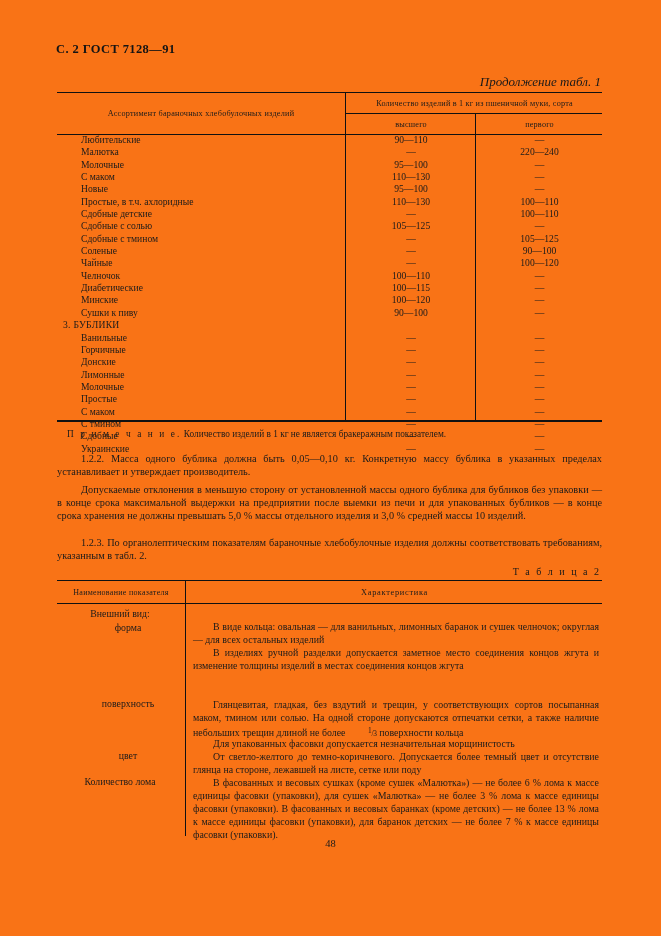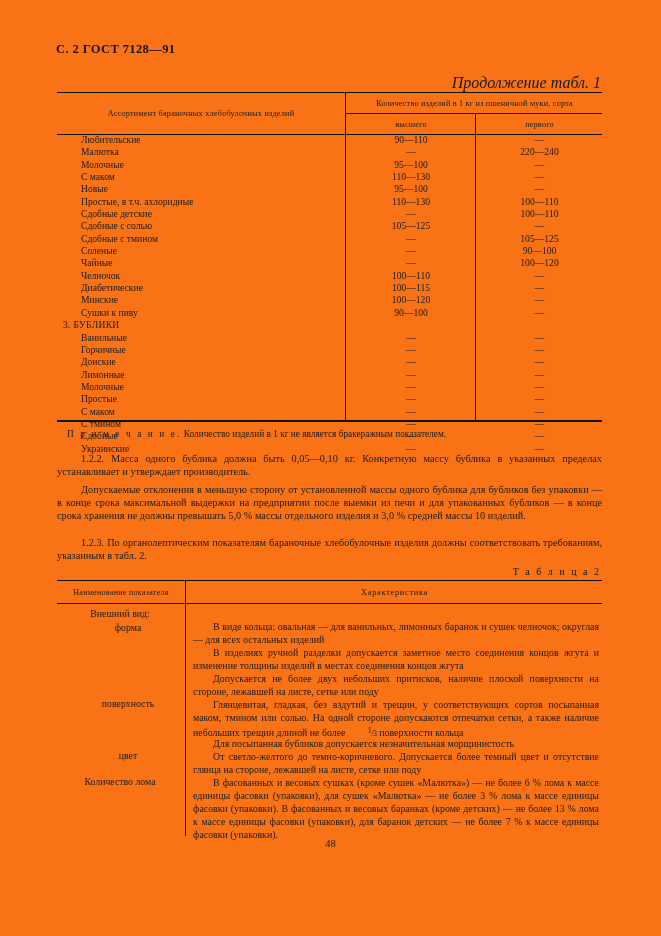--- a/index.html
+++ b/index.html
@@ -28,21 +28,21 @@
     font-weight: bold;
     letter-spacing: 0.4px;
     color: #141414;
   }
 
   
   .tbl-cont-label {
     position: absolute;
     right: 60px;
     top: 74px;
-    font-size: 16px;
+    font-size: 13px;
     font-style: italic;
     color: #191919;
   }
   .tbl2-label {
     position: absolute;
     right: 60px;
     top: 566px;
     font-size: 10px;
     letter-spacing: 2px;
     color: #191919;
@@ -464,25 +464,24 @@
       <div class="vline"></div>
 
       <div class="t2-label" style="top:4px;">Внешний вид:</div>
       <div class="t2-label indent" style="top:18px;">форма</div>
       <div class="t2-label indent" style="top:94px;">поверхность</div>
       <div class="t2-label indent" style="top:146px;">цвет</div>
       <div class="t2-label" style="top:172px;">Количество лома</div>
 
       <div class="t2-block" style="top:16px;">В виде кольца: овальная — для ванильных, лимонных баранок и сушек челночок; округлая — для всех остальных изделий</div>
       <div class="t2-block" style="top:42px;">В изделиях ручной разделки допускается заметное место соединения концов жгута и изменение толщины изделий в местах соединения концов жгута</div>
-      <div class="t2-block" style="top:68px;">Допускается не более двух небольших притисков, наличие плоской поверхности на стороне, лежавшей на листе, сетке или поду</div>
 
       <div class="t2-block" style="top:94px;"><span>Глянцевитая, гладкая, без вздутий и трещин, у соответствующих сортов посыпанная маком, тмином или солью. На одной стороне допускаются отпечатки сетки, а также наличие небольших трещин длиной не более </span><span class="frac"><sup>1</sup>/<sub>3</sub></span><span> поверхности кольца</span></div>
 
-      <div class="t2-block" style="top:133px;">Для посыпанная бубликов допускается незначительная морщинистость</div>
+      <div class="t2-block" style="top:133px;">Для упакованных фасовки допускается незначительная морщинистость</div>
       <div class="t2-block" style="top:146px;">От светло-желтого до темно-коричневого. Допускается более темный цвет и отсутствие глянца на стороне, лежавшей на листе, сетке или поду</div>
       <div class="t2-block" style="top:172px;">В фасованных и весовых сушках (кроме сушек «Малютка») — не более 6 % лома к массе единицы фасовки (упаковки), для сушек «Малютка» — не более 3 % лома к массе единицы фасовки (упаковки). В фасованных и весовых баранках (кроме детских) — не более 13 % лома к массе единицы фасовки (упаковки), для баранок детских — не более 7 % к массе единицы фасовки (упаковки).</div>
     </div>
   </div>
 
   <div class="page-number">48</div>
 
 </div>
 
 </body></html>

